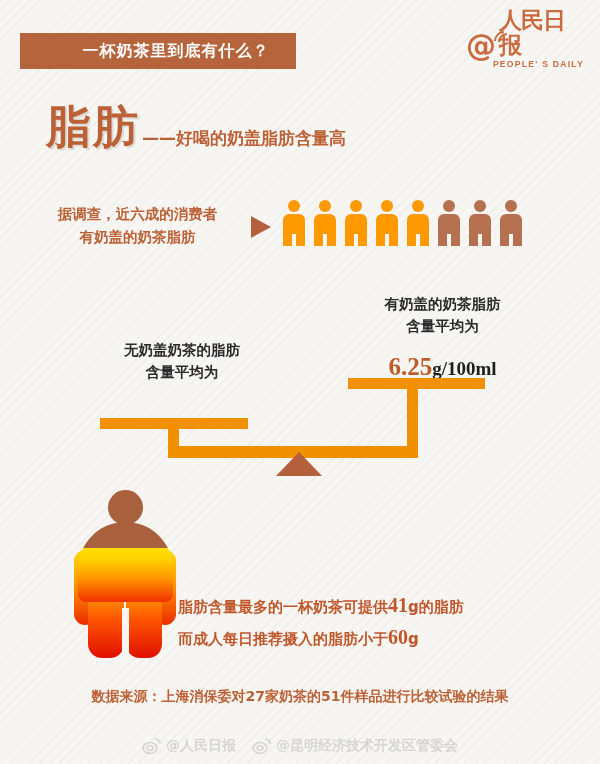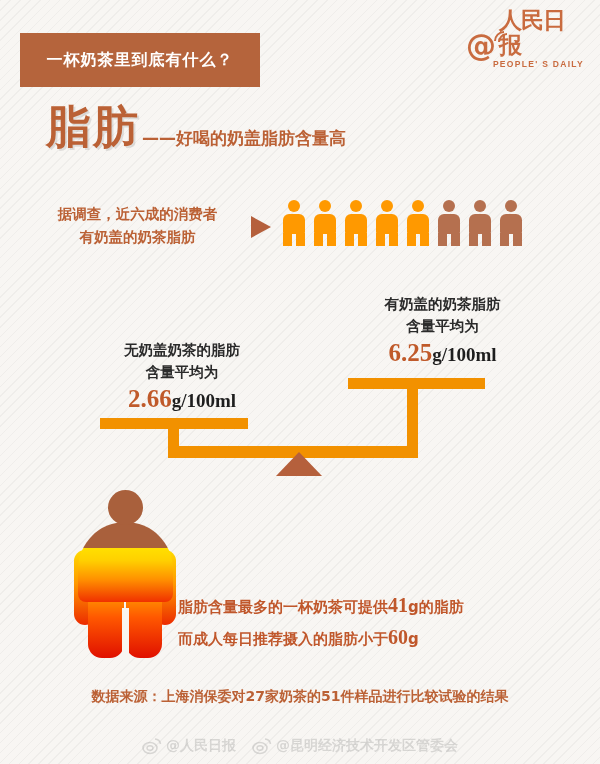--- a/index.html
+++ b/index.html
@@ -13,23 +13,23 @@
     position:absolute; inset:0;
     background:
       repeating-linear-gradient(135deg,
         rgba(0,0,0,0.035) 0px, rgba(0,0,0,0.035) 1px,
         rgba(0,0,0,0) 1px, rgba(0,0,0,0) 7px),
       #f8f6f3;
   }
 
   
   .titlebar {
-    position:absolute; left:20px; top:33px; width:240px; height:54px;
+    position:absolute; left:20px; top:33px; width:240px; height:36px;
     background:#b5643c;
-    display:flex; align-items:center; justify-content:center;
+    display:flex; align-items:center; justify-content:center;padding-left:36px;
   }
   .titlebar span {
     color:#ffffff; font-size:16px; font-weight:bold;
     font-family:"DejaVu Sans", sans-serif; letter-spacing:1px;
   }
 
   .logo { position:absolute; right:16px; top:28px; width:118px; height:46px; }
   .logo-row { display:flex; align-items:flex-end; height:30px; }
   .logo-at {
     font-size:30px; line-height:28px; color:#c96b3f;
@@ -89,21 +89,21 @@
   .person .legL { left:0; } .person .legR { right:0; }
 
   
   .stat { position:absolute; text-align:center; }
   .stat-label {
     color:#2b2b2b; font-weight:bold; font-size:14.5px; line-height:22px;
     font-family:"DejaVu Sans", sans-serif;
   }
   .stat-value {
     font-family:"Liberation Serif", serif; font-weight:bold;
-    font-size:25px; line-height:32px; color:#c05a2a; margin-top:0;
+    font-size:25px; line-height:32px; color:#c05a2a; margin-top:14px;
   }
   .stat-value .unit { color:#1e1e1e; font-size:19px; }
 
   .stat-right { left:335px; top:293px; width:215px; }
   .stat-left  { left:82px;  top:339px; width:200px; }
 
   .bar { position:absolute; background:#f29100; }
   .tri-fulcrum {
     position:absolute; left:276px; top:452px;
     width:0; height:0; border-bottom:24px solid #b5603c;
@@ -248,21 +248,20 @@
 
   <div class="stat stat-right">
     <div class="stat-label">有奶盖的奶茶脂肪</div>
     <div class="stat-label">含量平均为</div>
     <div class="stat-value"><span>6.25</span><span class="unit">g/100ml</span></div>
   </div>
 
   <div class="stat stat-left">
     <div class="stat-label">无奶盖奶茶的脂肪</div>
     <div class="stat-label">含量平均为</div>
-    <div class="stat-value"><span>2.66</span><span class="unit">g/100ml</span></div>
   </div>
 
   <div class="bar" style="left:100px; top:418px; width:148px; height:11px;"></div>
   <div class="bar" style="left:168px; top:424px; width:11px; height:34px;"></div>
   <div class="bar" style="left:168px; top:446px; width:250px; height:12px;"></div>
   <div class="bar" style="left:407px; top:378px; width:11px; height:72px;"></div>
   <div class="bar" style="left:348px; top:378px; width:137px; height:11px;"></div>
   <div class="tri-fulcrum"></div>
 
   <div class="fatfig">

